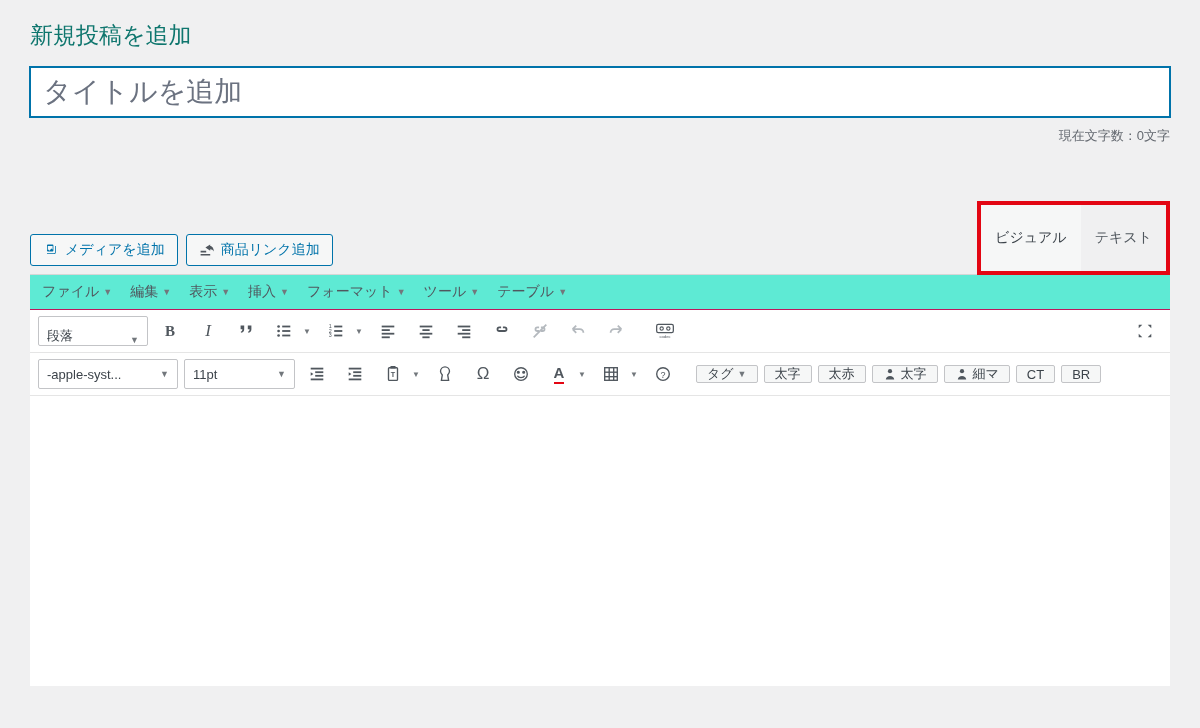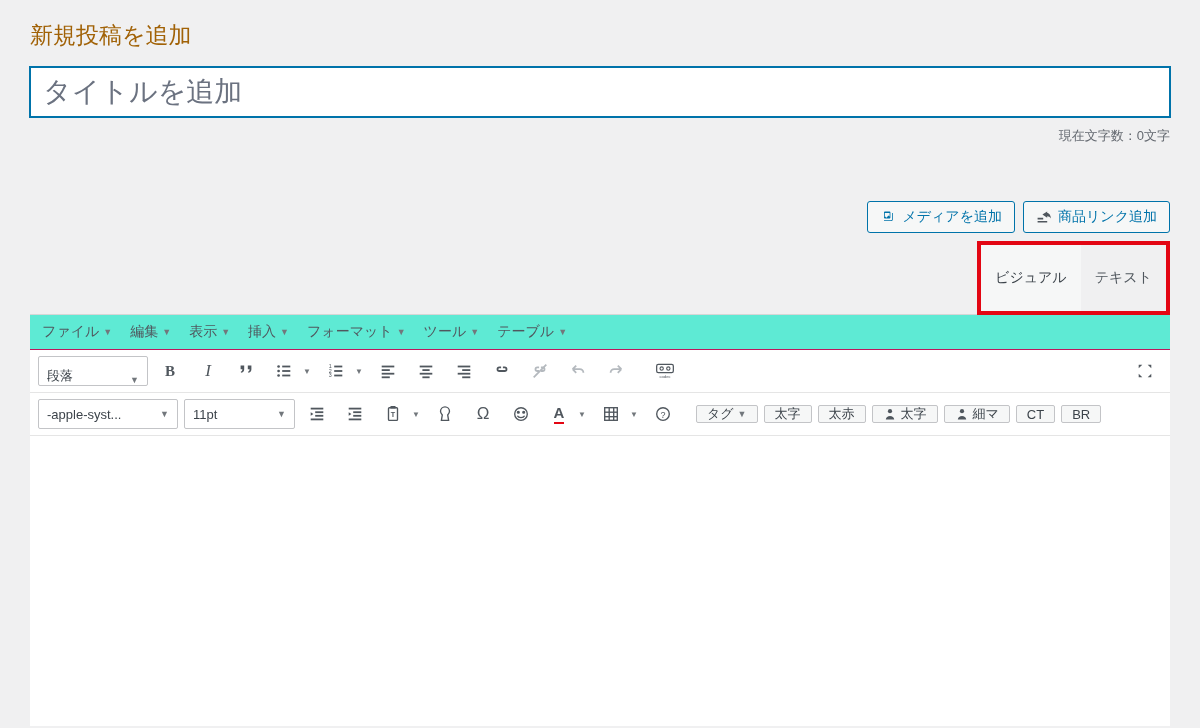--- a/index.html
+++ b/index.html
@@ -5,42 +5,41 @@
   * { box-sizing: border-box; margin: 0; padding: 0; }
   body {
     font-family: -apple-system, BlinkMacSystemFont, "Segoe UI", sans-serif;
     background: #f0f0f1;
     color: #3c434a;
     width: 1200px;
     height: 728px;
     overflow: hidden;
   }
   .wrap { padding: 20px 30px; }
-  h1.page-title { font-size: 23px; font-weight: 400; color: #a16207; margin-bottom: 16px; }
+  h1.page-title { font-size: 23px; font-weight: 400; color: #0f766e; margin-bottom: 16px; }
   .title-input {
     width: 100%;
     font-size: 28px;
     padding: 8px 12px;
     border: 1px solid #0073aa;
     background: #fff;
     outline: none;
     box-shadow: 0 0 0 1px #0073aa;
     color: #555;
   }
   .title-input::placeholder { color: #6b7280; }
   .char-count { font-size: 13px; color: #646970; margin: 10px 0 0 8px; text-align: right; }
 
   .editor-section { margin-top: 56px; }
 
   .top-row {
     display: flex;
     justify-content: space-between;
     align-items: flex-end;
     border-bottom: 1px solid #d6d6d6;
-    flex-direction: column;
   }
 
   .media-buttons { display: flex; gap: 8px; margin-bottom: 8px; }
   .media-btn {
     display: inline-flex;
     align-items: center;
     gap: 6px;
     background: #f6f7f7;
     border: 1px solid #0073aa;
     color: #0073aa;

